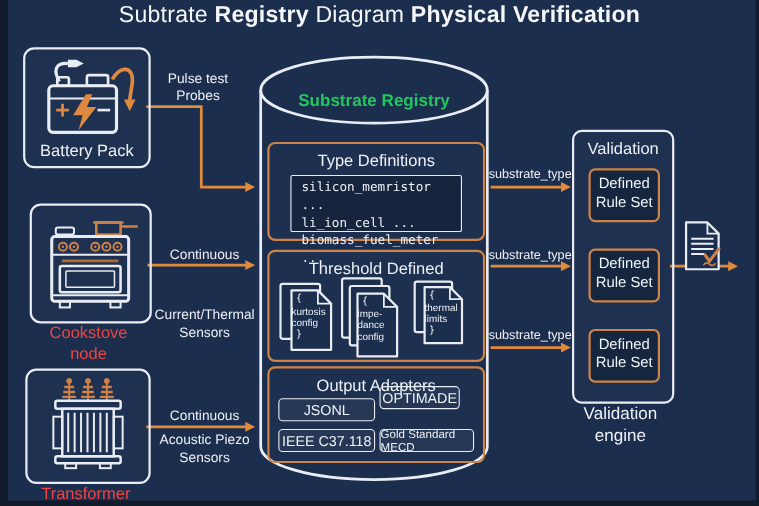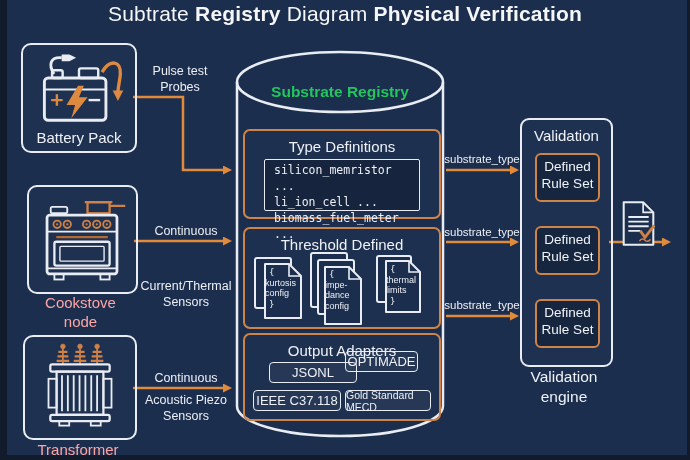--- a/index.html
+++ b/index.html
@@ -17,21 +17,21 @@
   }
   .title b{font-weight:700;}
   .node-box{
     position:absolute;border:2.5px solid #E9EDF3;border-radius:10px;
     background:rgba(255,255,255,0.015);
   }
   .node-label-in{
     position:absolute;bottom:5px;left:0;width:100%;text-align:center;
     font-size:15px;color:#EEF1F6;
   }
-  .node-label-out{position:absolute;text-align:center;font-size:15px;line-height:19px;color:#fca5a5;}
+  .node-label-out{position:absolute;text-align:center;font-size:15px;line-height:19px;color:#ef4444;}
   .edge-label{position:absolute;text-align:center;font-size:12.5px;line-height:15.5px;color:#EDEFF4;}
   .icon-wrap{position:absolute;}
   
   .cyl{position:absolute;left:234px;top:48px;width:212px;height:392px;}
   .cyl-title{position:absolute;left:244px;top:83px;width:192px;text-align:center;
     font-size:15.5px;font-weight:700;color:#22c55e;}
   .sec-box{
     position:absolute;border:2px solid #CE8449;border-radius:7px;
     background:rgba(255,255,255,0.01);
   }
@@ -251,21 +251,21 @@
         <div class="brace">{</div>
         <div class="words ml">thermal
 limits</div>
         <div class="brace">}</div>
       </div>
     </div>
   </div>
 
   <div class="sec-box" style="left:243px;top:333px;width:194px;height:84px;">
     <div class="sec-title">Output Adapters</div>
-    <div class="adapter" style="left:24px;top:27px;width:88px;height:21px;">JSONL</div>
+    <div class="adapter" style="left:8px;top:27px;width:88px;height:21px;">JSONL</div>
     <div class="adapter" style="left:100px;top:16px;width:73px;height:21px;">OPTIMADE</div>
     <div class="adapter" style="left:8px;top:55px;width:88px;height:21px;">IEEE C37.118</div>
     <div class="adapter small" style="left:100px;top:55px;width:86px;height:21px;">Gold Standard MECD</div>
   </div>
 
   <div class="st-label" style="top:153px;">substrate_type</div>
   <div class="st-label" style="top:226px;">substrate_type</div>
   <div class="st-label" style="top:299px;">substrate_type</div>
 
   <div class="validation-box">

